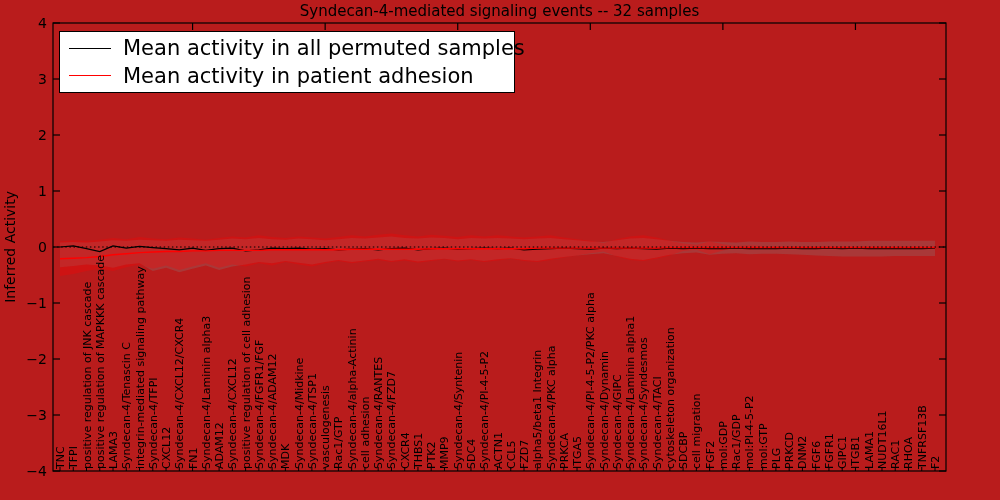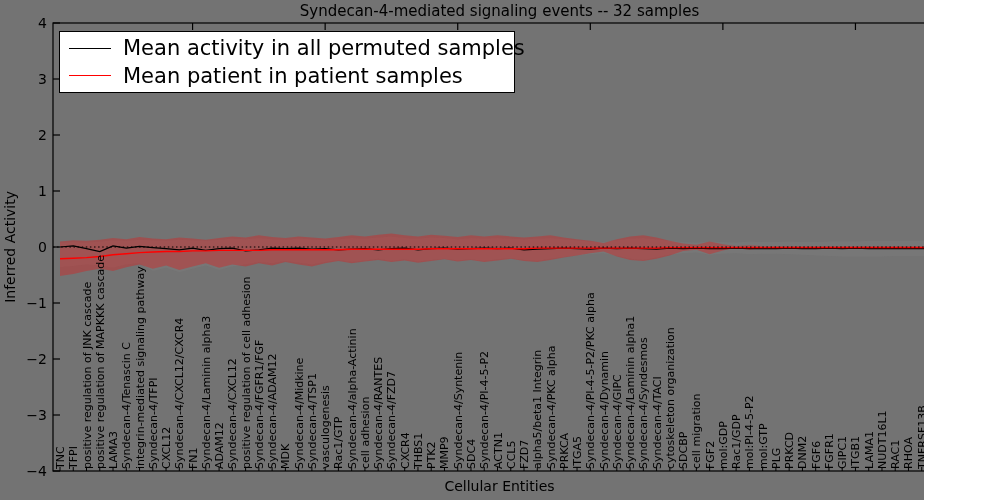--- a/index.html
+++ b/index.html
@@ -1,17 +1,17 @@
 <!DOCTYPE html>
 <html><head>
 <meta charset="utf-8">
 <style>
   html,body{margin:0;padding:0;background:#ffffff;}
   #figure{
-    position:relative;width:924px;height:500px;background:#737373;
+    position:relative;width:1000px;height:500px;background:#b91c1c;
     font-family:"DejaVu Sans","Liberation Sans",sans-serif;
     overflow:hidden;color:#000;
   }
   #chart-title{
     position:absolute;left:53px;top:2px;width:893px;text-align:center;
     font-size:15px;color:#000;
   }
   #xaxis-title{
     position:absolute;left:53px;top:478px;width:893px;text-align:center;
     font-size:14px;color:#000;
@@ -231,26 +231,25 @@
       <div class="ytick-label" style="left: 7px; top: 72px;">3</div>
       <div class="ytick-label" style="left: 7px; top: 128px;">2</div>
       <div class="ytick-label" style="left: 7px; top: 184px;">1</div>
       <div class="ytick-label" style="left: 7px; top: 240px;">0</div>
       <div class="ytick-label" style="left: 7px; top: 296px;">−1</div>
       <div class="ytick-label" style="left: 7px; top: 352px;">−2</div>
       <div class="ytick-label" style="left: 7px; top: 408px;">−3</div>
       <div class="ytick-label" style="left: 7px; top: 464px;">−4</div>
     </div>
 
-  <div id="xaxis-title">Cellular Entities</div>
 
   <div id="legend">
     <div class="legend-row">
       <span class="legend-swatch" style="border-top-color: rgb(0, 0, 0);"></span>
       <span class="legend-label">Mean activity in all permuted samples</span>
     </div>
     <div class="legend-row">
       <span class="legend-swatch" style="border-top-color: rgb(255, 0, 0);"></span>
-      <span class="legend-label">Mean patient in patient samples</span>
+      <span class="legend-label">Mean activity in patient adhesion</span>
     </div>
   </div>
 
 </div>
 
 </body></html>

